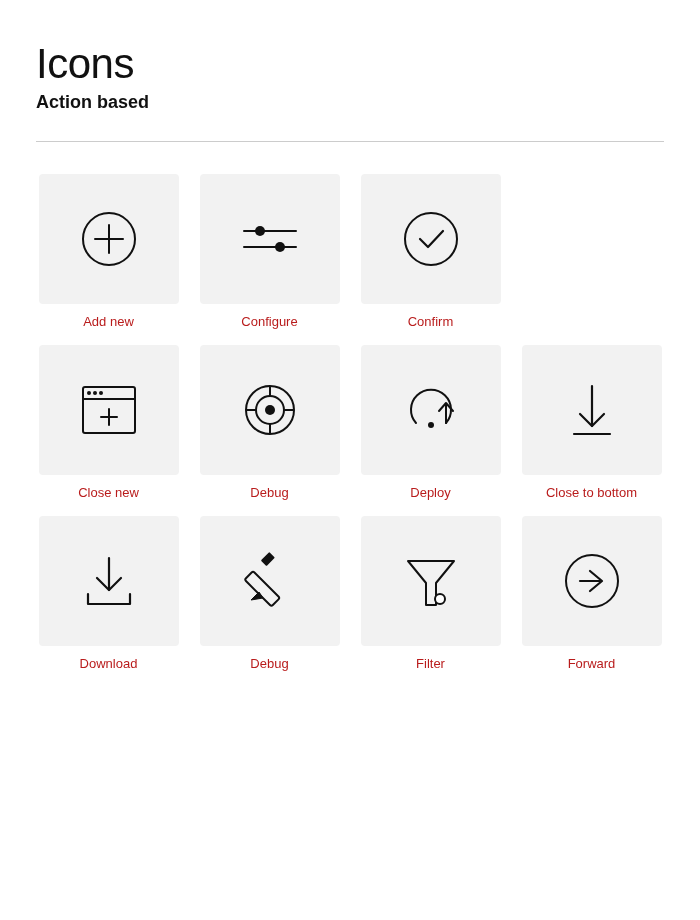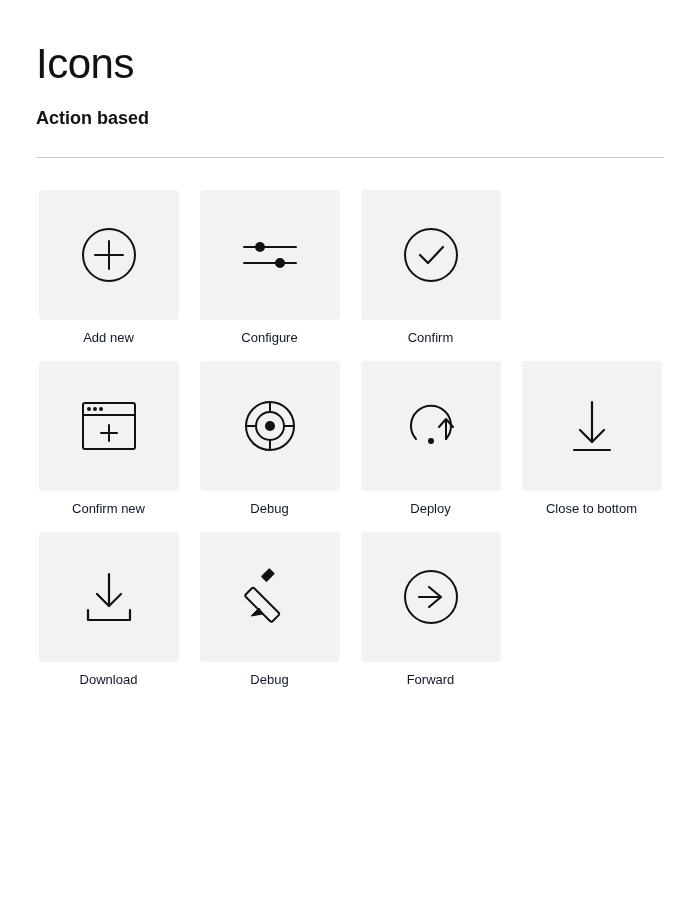--- a/index.html
+++ b/index.html
@@ -9,21 +9,21 @@
       background: #fff;
       width: 700px;
       min-height: 920px;
       padding: 40px 36px 40px 36px;
       color: #111;
     }
 
     .page-title {
       font-size: 42px;
       font-weight: 300;
-      margin-bottom: 20px;
+      margin-bottom: 4px;
       letter-spacing: -0.5px;
     }
 
     .section-title {
       font-size: 18px;
       font-weight: 700;
       margin-bottom: 28px;
     }
 
     .divider {
@@ -51,21 +51,21 @@
       height: 130px;
       background: #f2f2f2;
       border-radius: 4px;
       display: flex;
       align-items: center;
       justify-content: center;
     }
 
     .icon-label {
       font-size: 13px;
-      color: #0f172a;
+      color: #b91c1c;
       text-align: center;
     }
 
     svg {
       overflow: visible;
     }
   </style>
 </head>
 <body>
 
@@ -119,21 +119,21 @@
         <rect x="4" y="4" width="52" height="46" rx="2" stroke="#111" stroke-width="2"></rect>
         <line x1="4" y1="16" x2="56" y2="16" stroke="#111" stroke-width="2"></line>
         <line x1="30" y1="26" x2="30" y2="42" stroke="#111" stroke-width="2" stroke-linecap="round"></line>
         <line x1="22" y1="34" x2="38" y2="34" stroke="#111" stroke-width="2" stroke-linecap="round"></line>
 
         <circle cx="10" cy="10" r="2" fill="#111"></circle>
         <circle cx="16" cy="10" r="2" fill="#111"></circle>
         <circle cx="22" cy="10" r="2" fill="#111"></circle>
       </svg>
     </div>
-    <span class="icon-label">Confirm new</span>
+    <span class="icon-label">Close new</span>
   </div>
 
   <div class="icon-item">
     <div class="icon-box">
       <svg width="58" height="58" viewBox="0 0 58 58" fill="none">
 
         <circle cx="29" cy="29" r="24" stroke="#111" stroke-width="2"></circle>
         <circle cx="29" cy="29" r="14" stroke="#111" stroke-width="2"></circle>
         <circle cx="29" cy="29" r="5" fill="#111"></circle>
 
@@ -195,20 +195,31 @@
         <rect x="10" y="8" width="12" height="38" rx="2" transform="rotate(-45 27 27)" stroke="#111" stroke-width="2" fill="none"></rect>
 
         <polygon points="8,46 16,38 20,44" fill="#111" stroke="#111" stroke-width="1" stroke-linejoin="round"></polygon>
 
         <rect x="35" y="6" width="12" height="8" rx="1" transform="rotate(-45 27 27)" fill="#111"></rect>
       </svg>
     </div>
     <span class="icon-label">Debug</span>
   </div>
 
+  <div class="icon-item">
+    <div class="icon-box">
+      <svg width="54" height="56" viewBox="0 0 54 56" fill="none">
+
+        <polygon points="4,8 50,8 32,30 32,52 22,52 22,30" stroke="#111" stroke-width="2" stroke-linejoin="round" fill="none"></polygon>
+
+        <circle cx="36" cy="46" r="5" stroke="#111" stroke-width="2" fill="white"></circle>
+      </svg>
+    </div>
+    <span class="icon-label">Filter</span>
+  </div>
 
   <div class="icon-item">
     <div class="icon-box">
       <svg width="60" height="60" viewBox="0 0 60 60" fill="none">
         <circle cx="30" cy="30" r="26" stroke="#111" stroke-width="2"></circle>
         <line x1="18" y1="30" x2="38" y2="30" stroke="#111" stroke-width="2.2" stroke-linecap="round"></line>
         <polyline points="28,20 40,30 28,40" stroke="#111" stroke-width="2.2" stroke-linecap="round" stroke-linejoin="round" fill="none"></polyline>
       </svg>
     </div>
     <span class="icon-label">Forward</span>

